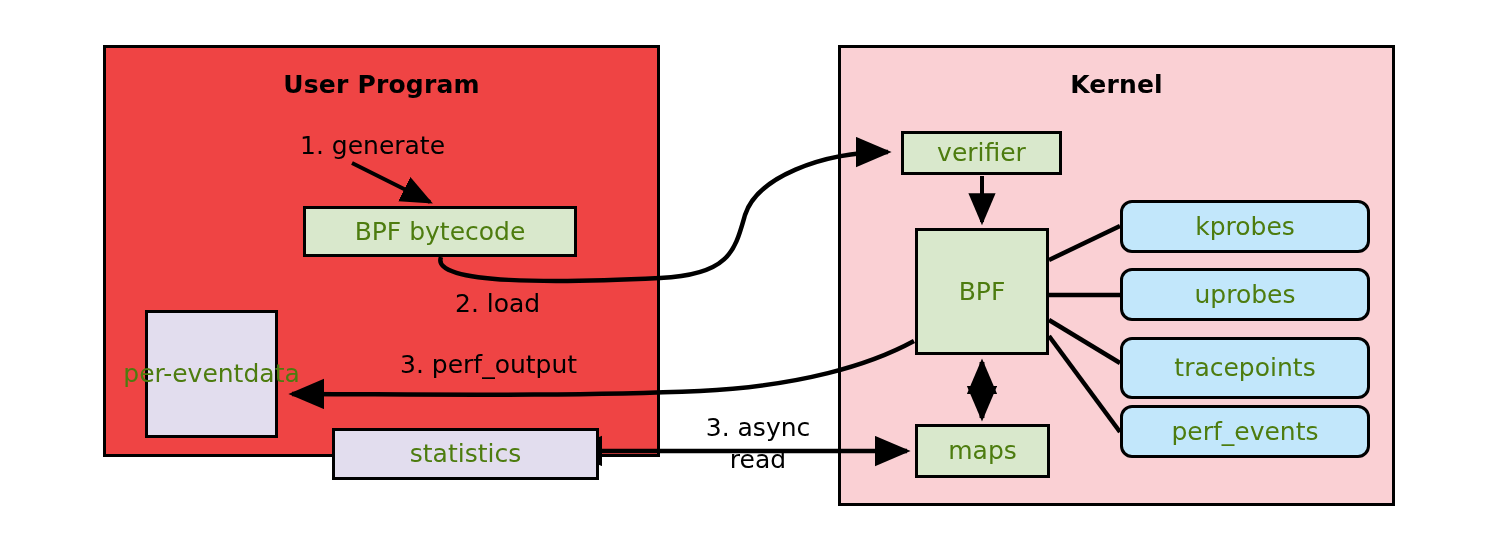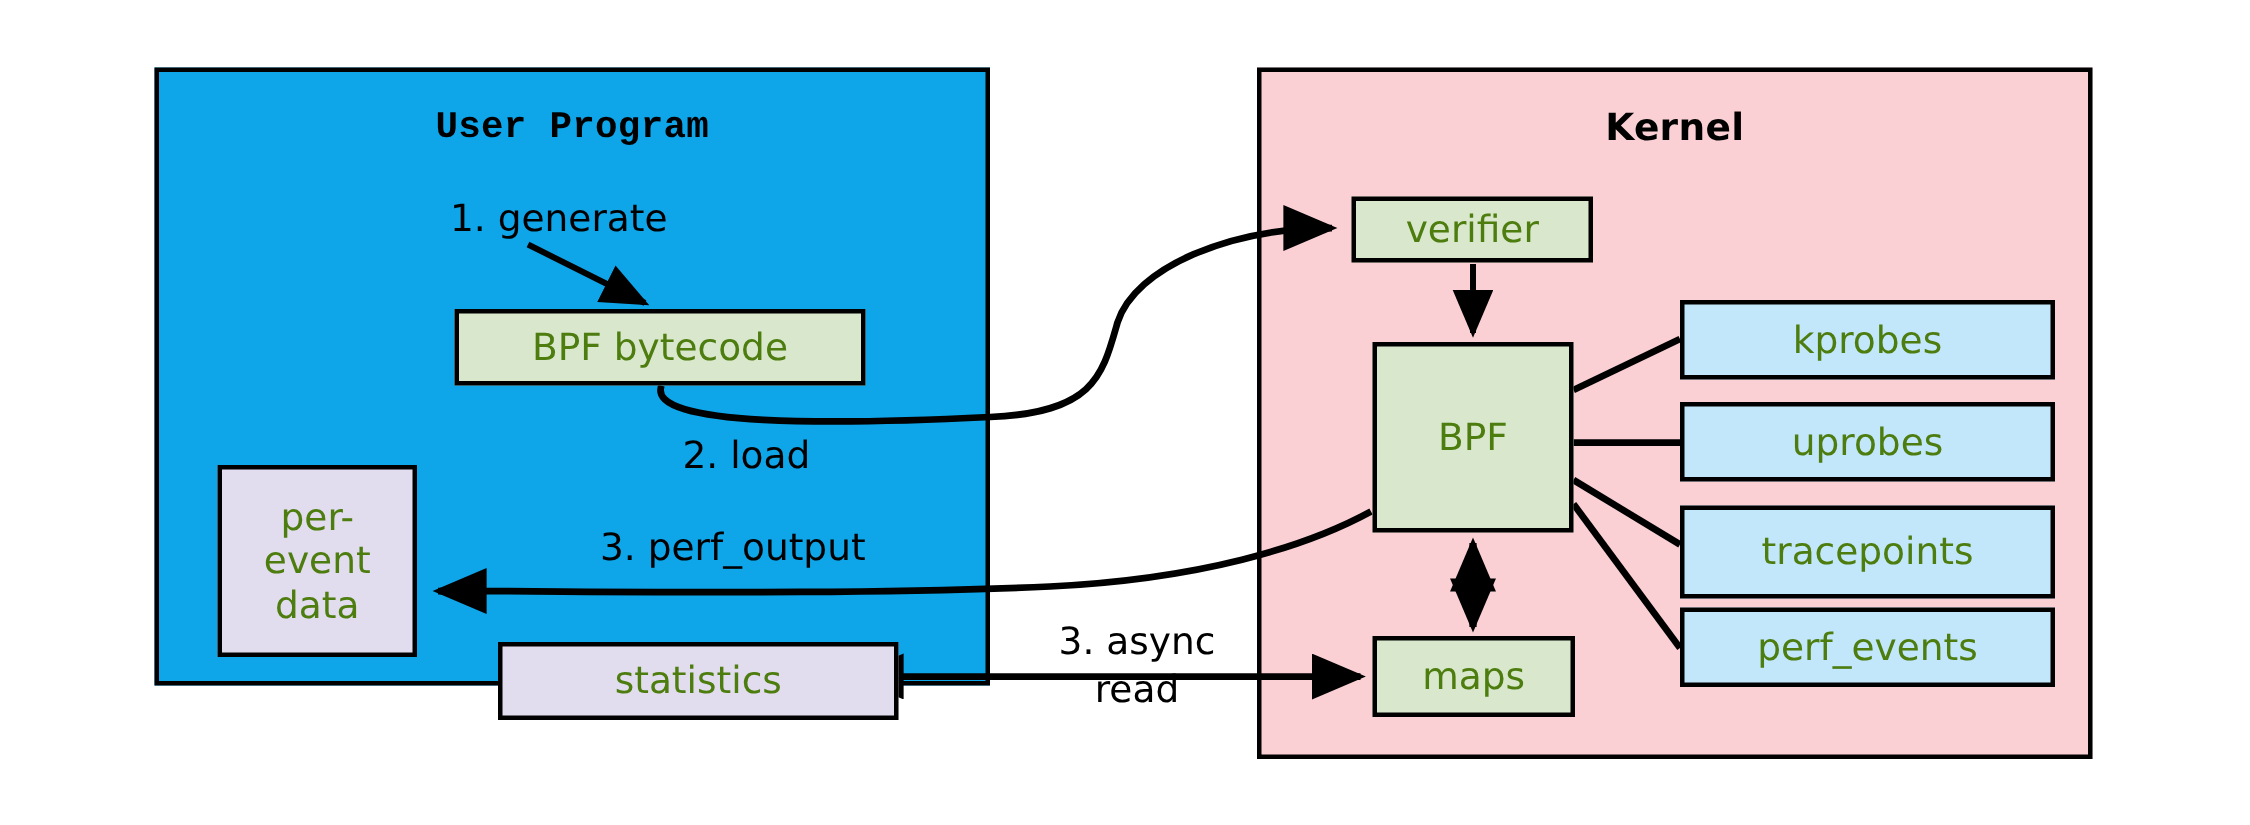--- a/index.html
+++ b/index.html
@@ -15,22 +15,21 @@
     font-family: "DejaVu Sans", sans-serif;
     overflow: hidden;
   }
   .panel {
     position: absolute;
     border: 3px solid #000000;
     box-sizing: border-box;
   }
   #panel-user {
     left: 103px; top: 45px; width: 557px; height: 412px;
-    background: #0ea5e9;
-    font-family: Liberation Mono, monospace;
+    background: #ef4444;
   }
   #panel-kernel {
     left: 838px; top: 45px; width: 557px; height: 461px;
     background: #fad0d4;
   }
   .panel-title {
     position: absolute;
     width: 100%;
     top: 22px;
     text-align: center;
@@ -47,24 +46,24 @@
     align-items: center;
     justify-content: center;
     text-align: center;
     font-size: 25px;
     color: #4d7c0f;
     line-height: 1.18;
     z-index: 3;
   }
   .node.green  { background: #d9e8cc; }
   .node.purple { background: #e2ddee; }
-  .node.blue   { background: #c2e7fb; }
+  .node.blue   { background: #c2e7fb; border-radius: 12px; }
 
   #node-bpf-bytecode { left: 303px; top: 206px; width: 274px; height: 51px; }
-  #node-per-event    { left: 145px; top: 310px; width: 133px; height: 128px; flex-direction: column; }
+  #node-per-event    { left: 145px; top: 310px; width: 133px; height: 128px; flex-direction: row; }
   #node-statistics   { left: 332px; top: 428px; width: 267px; height: 52px; }
 
   #node-verifier     { left: 901px; top: 131px; width: 161px; height: 44px; }
   #node-bpf          { left: 915px; top: 228px; width: 134px; height: 127px; }
   #node-maps         { left: 915px; top: 424px; width: 135px; height: 54px; }
 
   #node-kprobes      { left: 1120px; top: 200px; width: 250px; height: 53px; }
   #node-uprobes      { left: 1120px; top: 268px; width: 250px; height: 53px; }
   #node-tracepoints  { left: 1120px; top: 337px; width: 250px; height: 62px; text-align: center; }
   #node-perf-events  { left: 1120px; top: 405px; width: 250px; height: 53px; }

